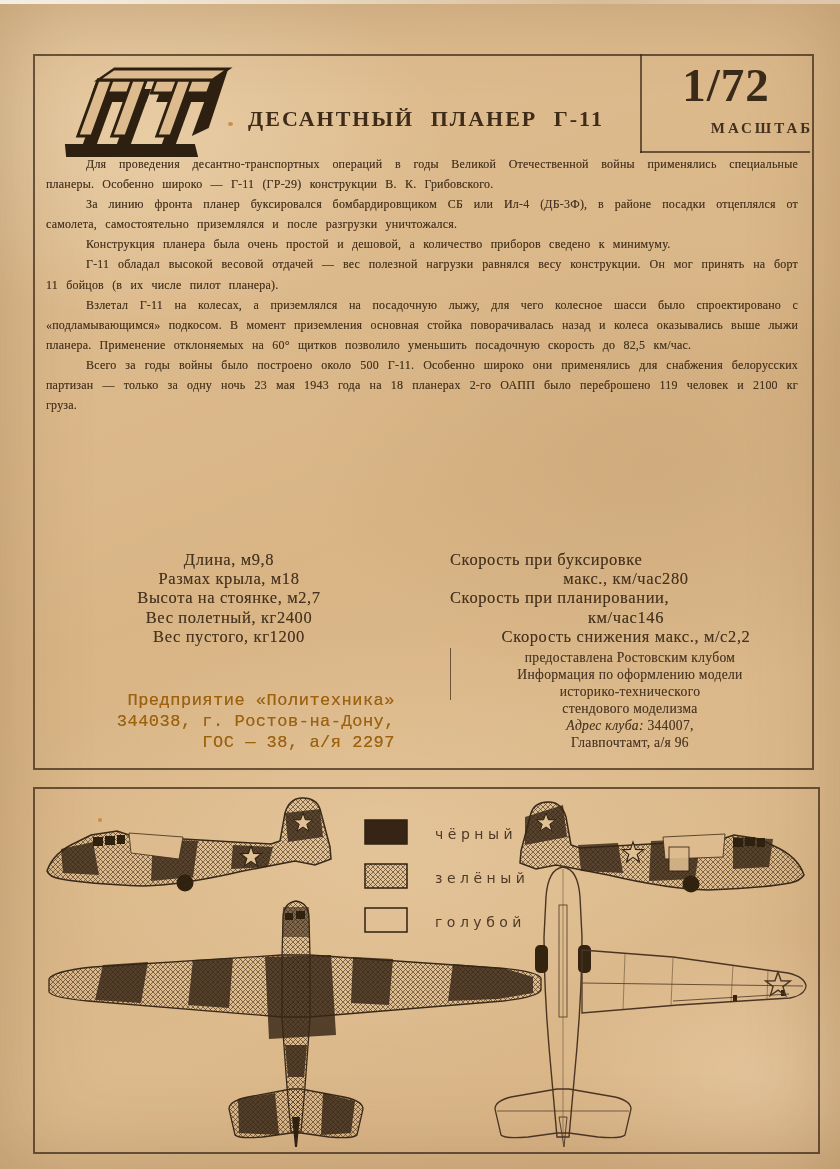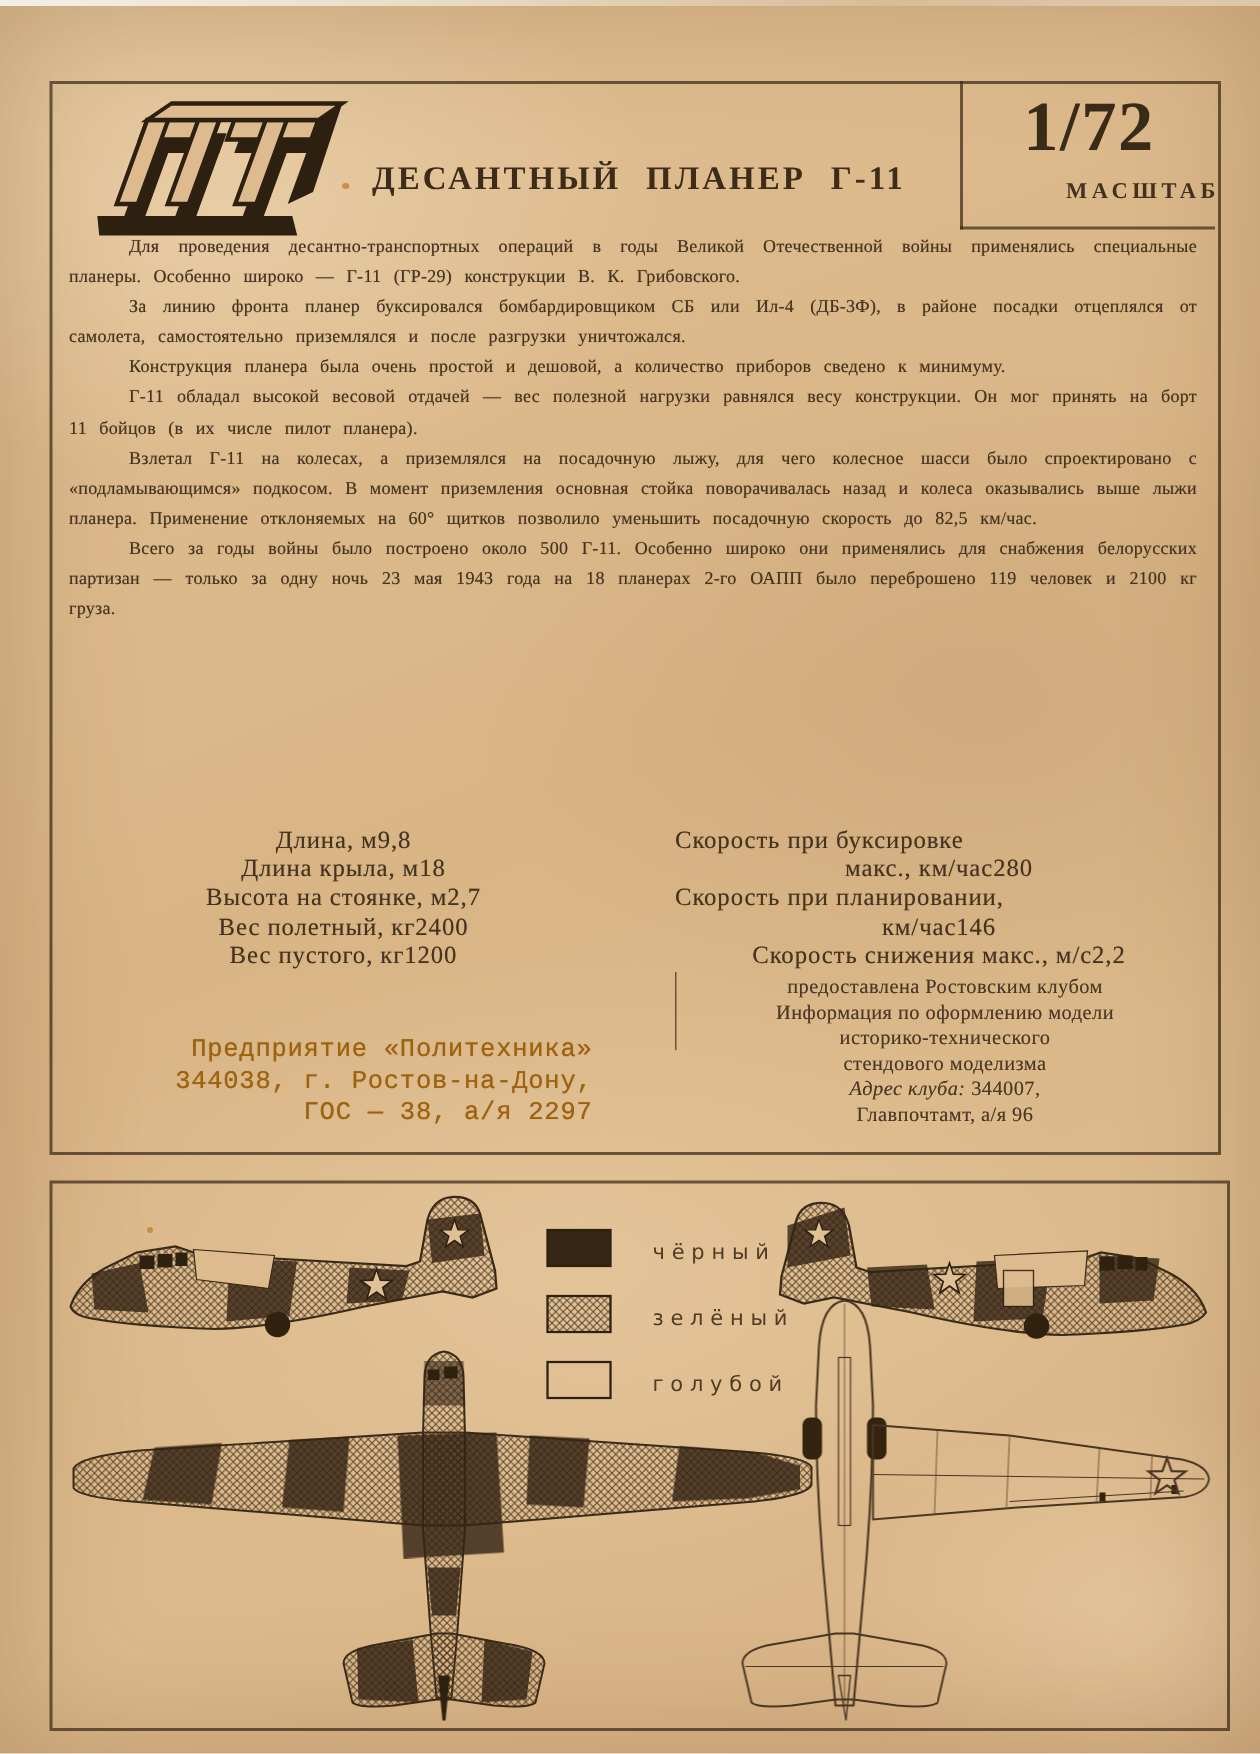--- a/index.html
+++ b/index.html
@@ -121,21 +121,21 @@
   <p>Взлетал Г-11 на колесах, а приземлялся на посадочную лыжу, для чего колесное шасси было спроектировано с «подламывающимся» подкосом. В момент приземления основная стойка поворачивалась назад и колеса оказывались выше лыжи планера. Применение отклоняемых на 60° щитков позволило уменьшить посадочную скорость до 82,5 км/час.</p>
   <p>Всего за годы войны было построено около 500 Г-11. Особенно широко они применялись для снабжения белорусских партизан — только за одну ночь 23 мая 1943 года на 18 планерах 2-го ОАПП было переброшено 119 человек и 2100 кг груза.</p>
 </div>
 
 <div class="specs-left">
   <div class="srow">
       <span>Длина, м</span>
       <span>9,8</span>
     </div>
   <div class="srow">
-      <span>Длина крыла, м</span>
+      <span>Размах крыла, м</span>
       <span>18</span>
     </div>
   <div class="srow">
       <span>Высота на стоянке, м</span>
       <span>2,7</span>
     </div>
   <div class="srow">
       <span>Вес полетный, кг</span>
       <span>2400</span>
     </div>

